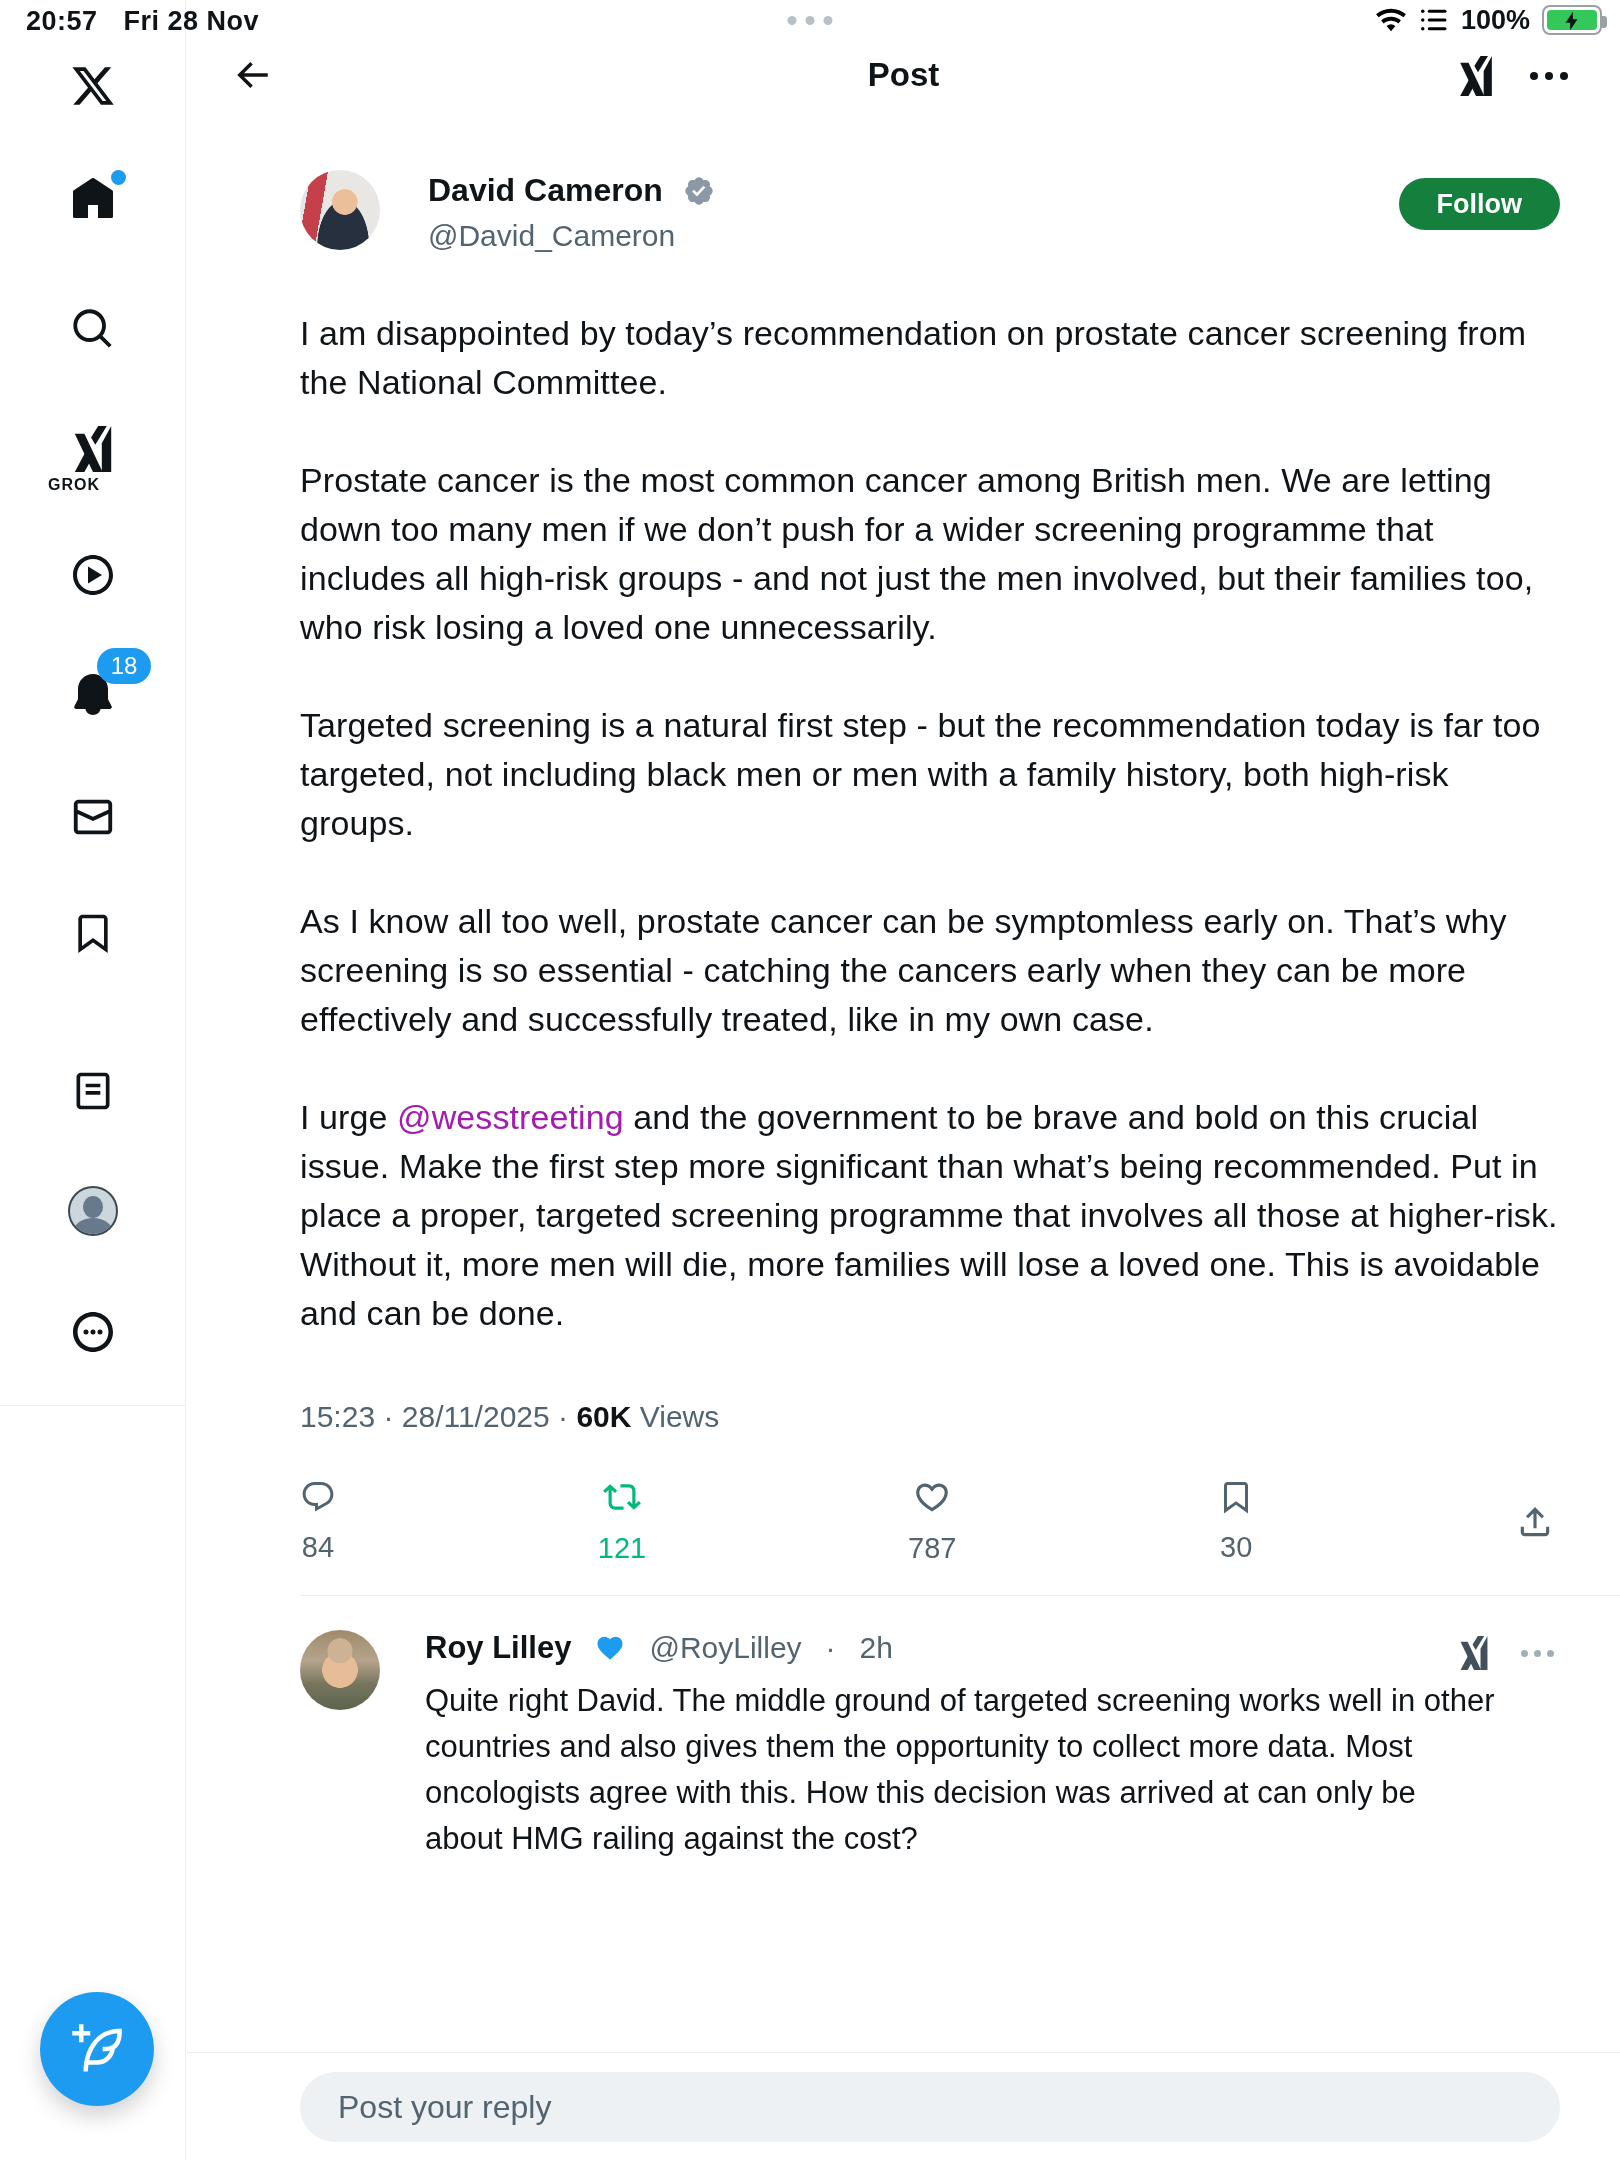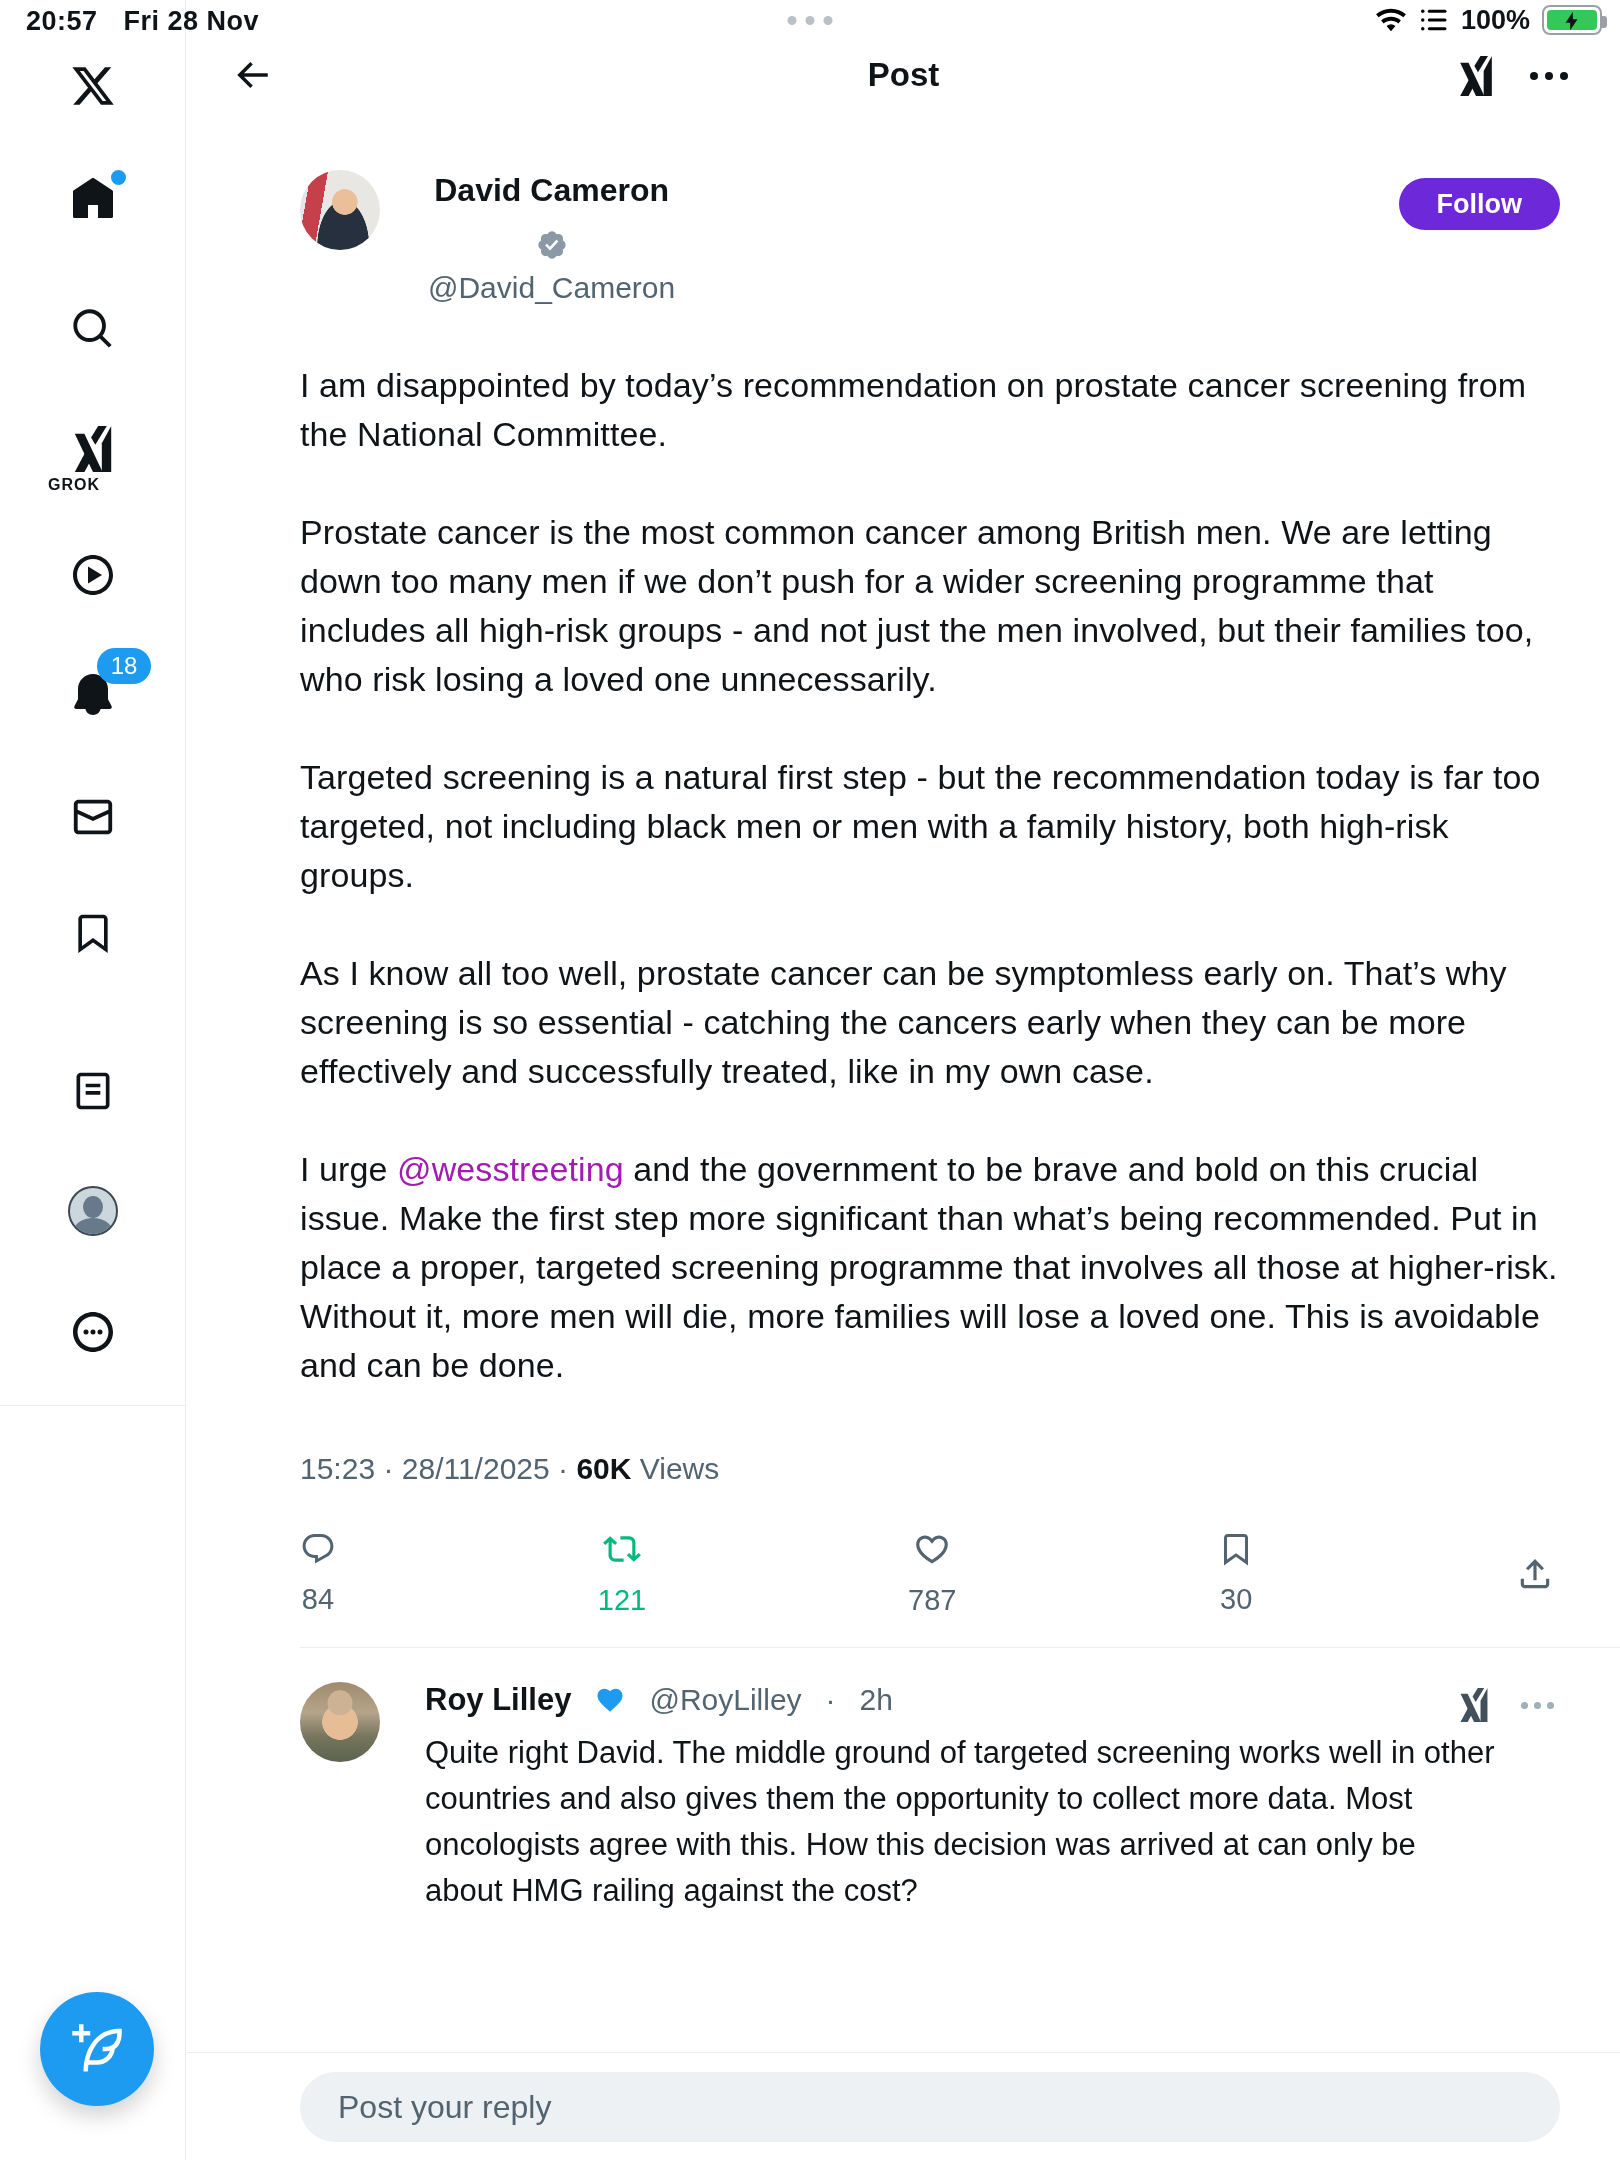--- a/index.html
+++ b/index.html
@@ -44,25 +44,25 @@
   .content { padding:0 60px 0 113px; }
 
   
   .author-row { margin-top:58px; display:flex; align-items:flex-start; position:relative; }
   .avatar-dc { width:80px; height:80px; border-radius:50%; flex:0 0 80px; overflow:hidden;
     background:
       radial-gradient(circle at 56% 40%, #ecbf9b 0 19%, rgba(0,0,0,0) 20%),
       radial-gradient(ellipse at 54% 96%, #27303e 0 42%, rgba(0,0,0,0) 43%),
       linear-gradient(100deg, #e2e5e9 0 12%, #c4404b 12% 30%, #e9e7e3 30% 100%); }
   .author-meta { margin-left:48px; padding-top:2px; }
-  .author-name-row { display:flex; align-items:center; gap:20px;flex-direction:column; }
+  .author-name-row { display:flex; align-items:center; gap:20px; }
   .author-name { font-size:32px; font-weight:700; }
   .author-handle { margin-top:10px; font-size:30px; color:#536471; }
   .follow-btn { position:absolute; right:0; top:8px; height:52px; padding:0 38px; border-radius:26px;
-    background:#6d28d9; color:#fff; font-size:27px; font-weight:700; display:flex; align-items:center; cursor:pointer; }
+    background:#15803d; color:#fff; font-size:27px; font-weight:700; display:flex; align-items:center; cursor:pointer; }
 
   
   .post-body { margin-top:56px; font-size:34px; line-height:49px; letter-spacing:.1px; }
   .post-body p { margin-bottom:49px; }
   .post-body p:last-child { margin-bottom:0; }
   .mention { color:#a21caf; cursor:pointer; }
 
   
   .meta-row { margin-top:62px; font-size:30px; color:#536471; }
   .meta-row b { color:#0f1419; font-weight:700; }

